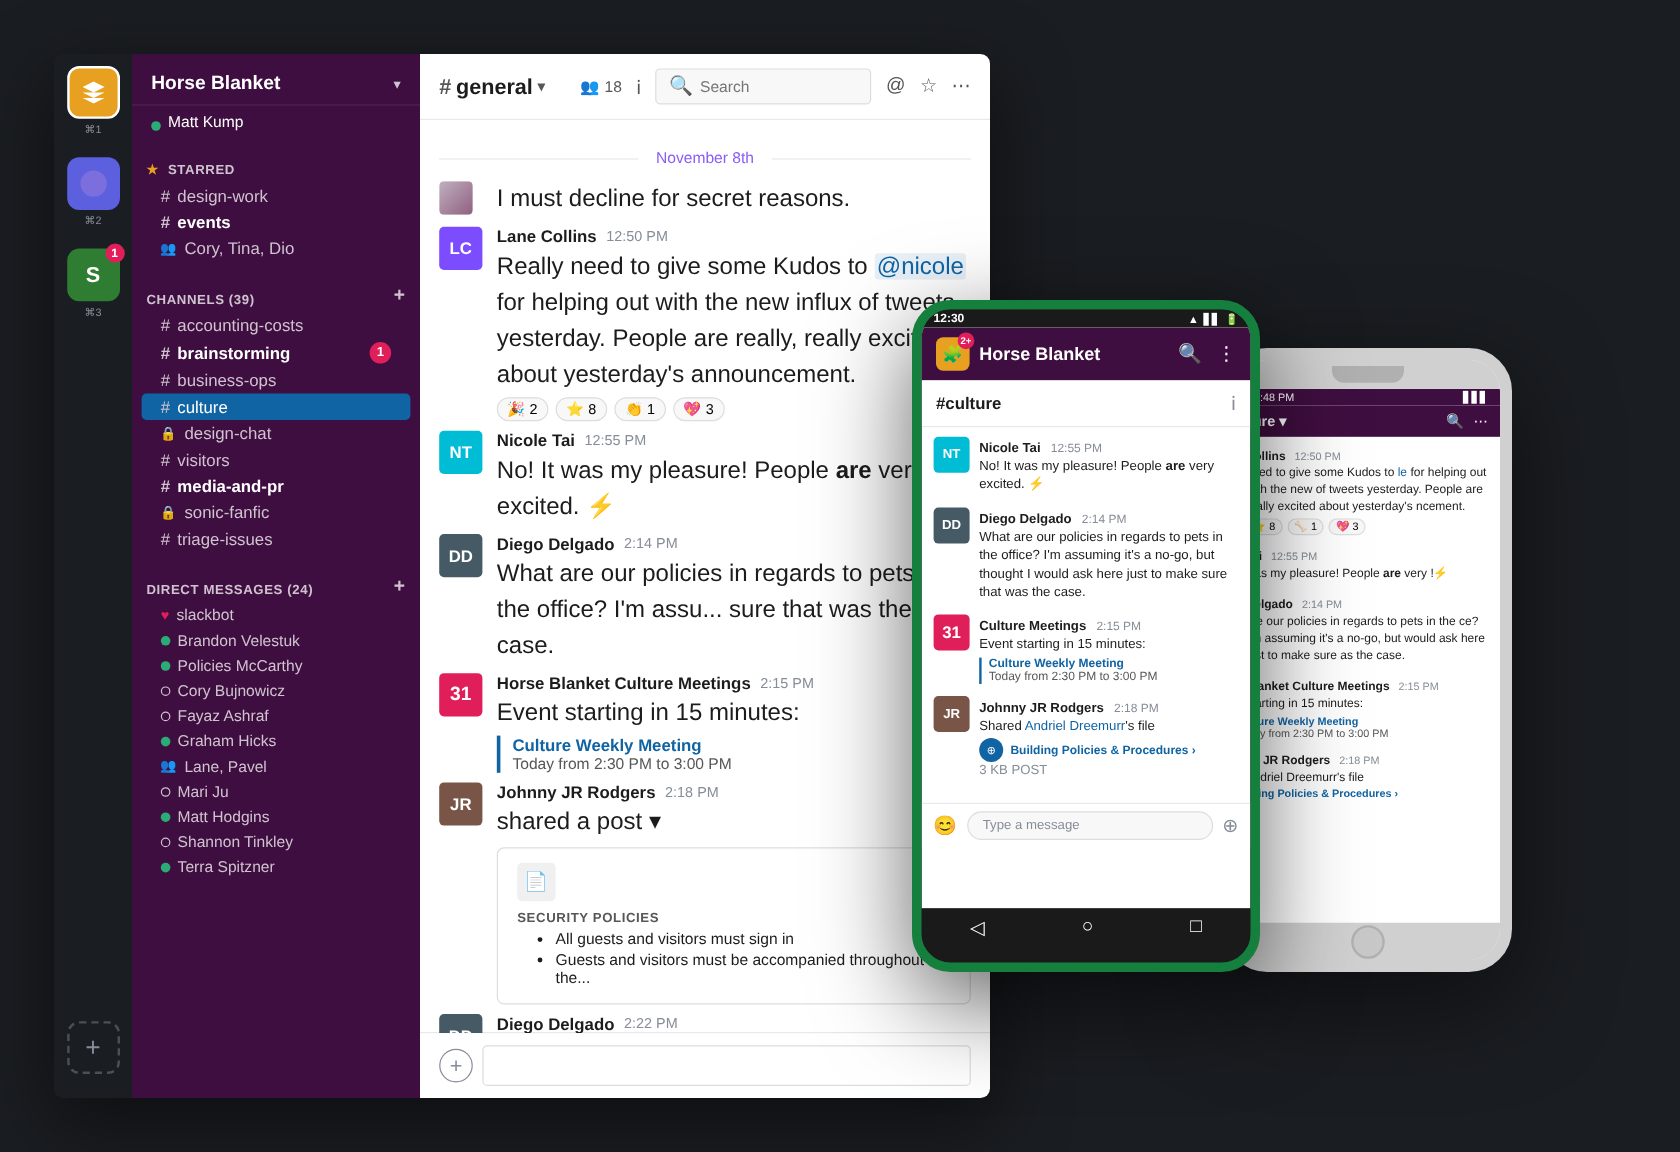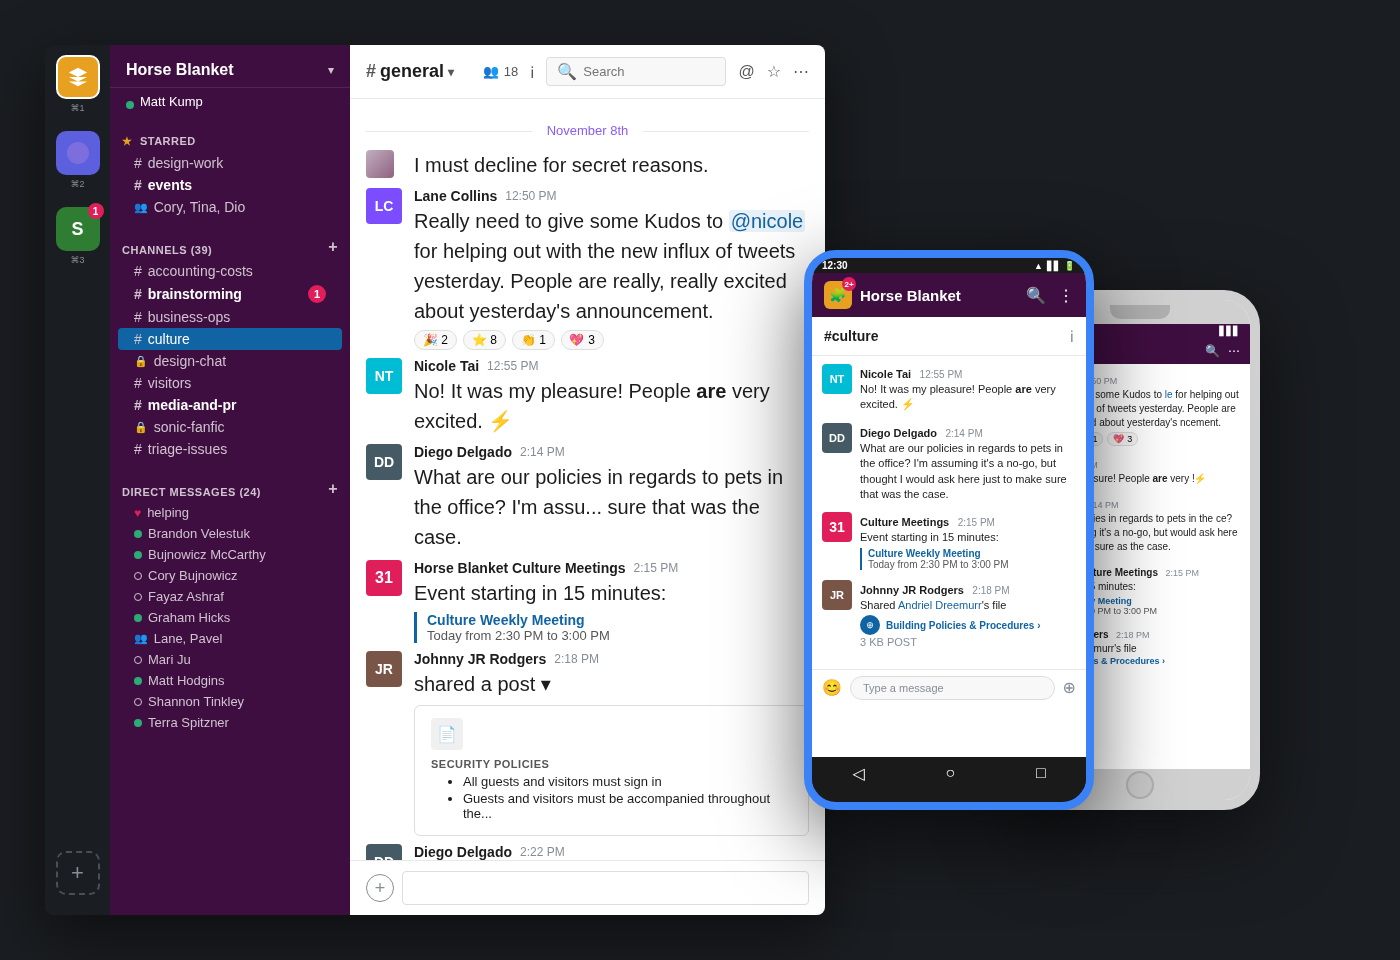--- a/index.html
+++ b/index.html
@@ -399,24 +399,24 @@
     }
 
     
     .phone-android {
       position: absolute;
       width: 290px;
       height: 560px;
       background: #1a1a1a;
       border-radius: 32px;
       top: 250px;
-      left: 804px;
+      left: 760px;
       box-shadow: 0 25px 80px rgba(0,0,0,0.6);
       overflow: hidden;
-      border: 8px solid #3b82f6;
+      border: 8px solid #15803d;
       z-index: 10;
     }
     .phone-screen {
       background: white;
       height: calc(100% - 60px);
       overflow: hidden;
     }
     .phone-nav-bar {
       background: #1a1a1a;
       height: 32px;
@@ -750,29 +750,29 @@
       </div>
     </div>
 
     <div class="sidebar-section">
       <div class="sidebar-section-header">
         <span>DIRECT MESSAGES (24)</span>
         <span class="sidebar-section-add">+</span>
       </div>
       <div class="dm-item">
         <span class="dm-heart">♥</span>
-        <span>helping</span>
+        <span>slackbot</span>
       </div>
       <div class="dm-item">
         <div class="status-dot"></div>
         <span>Brandon Velestuk</span>
       </div>
       <div class="dm-item">
         <div class="status-dot"></div>
-        <span>Bujnowicz McCarthy</span>
+        <span>Policies McCarthy</span>
       </div>
       <div class="dm-item">
         <div class="status-dot offline"></div>
         <span>Cory Bujnowicz</span>
       </div>
       <div class="dm-item">
         <div class="status-dot offline"></div>
         <span>Fayaz Ashraf</span>
       </div>
       <div class="dm-item">

